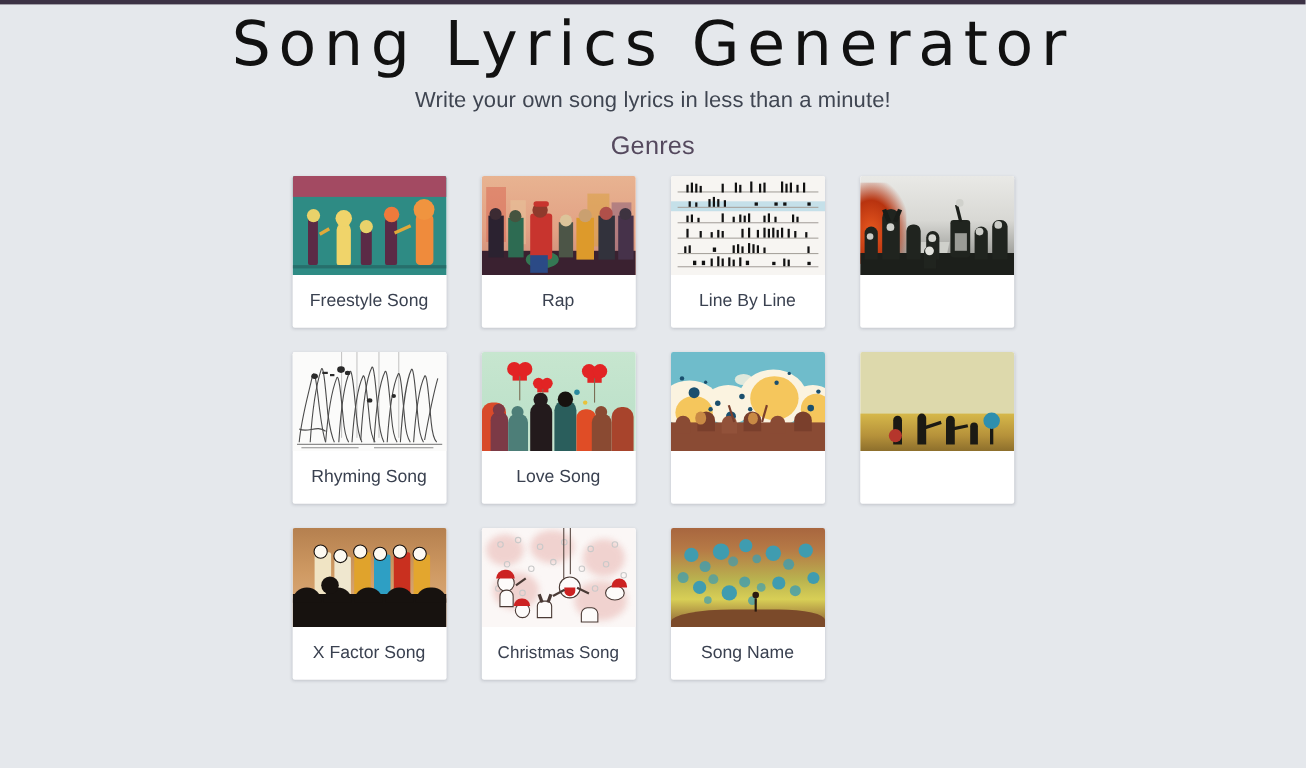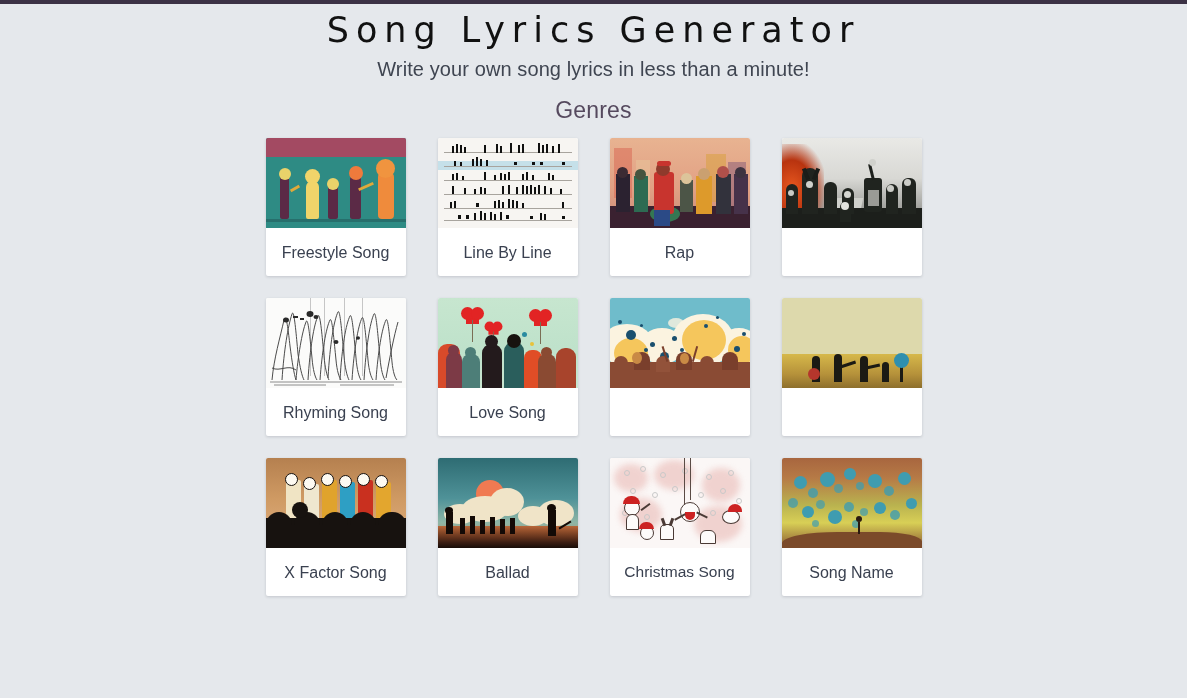--- a/index.html
+++ b/index.html
@@ -13,21 +13,21 @@
   }
   #topbar {
     position:absolute; top:0; left:0; width:100%; height:4px;
     background:#3c3245;
   }
   #page { padding-top: 4px; }
 
   h1#title {
     margin: 8px 0 0 0;
     text-align:center;
-    font-size: 35px;
+    font-size: 56px;
     line-height: 1.04;
     font-weight: 400;
     letter-spacing: 7px;
     color: #111111;
     font-family: "DejaVu Sans", sans-serif;
   }
   #subtitle {
     margin: 10px 0 0 0;
     text-align:center;
     font-size: 20px;
@@ -182,20 +182,48 @@
         <div class="lyr head" style="left:39px;bottom:44px;width:15px;height:15px;background:#f0d46a;"></div>
         <div class="lyr fig" style="left:62px;width:10px;height:32px;background:#5b2a46;"></div>
         <div class="lyr head" style="left:61px;bottom:38px;width:12px;height:12px;background:#e9d26a;"></div>
         <div class="lyr fig" style="left:84px;width:11px;height:42px;background:#5b2a46;"></div>
         <div class="lyr head" style="left:83px;bottom:48px;width:14px;height:14px;background:#ef7a3c;"></div>
         <div class="lyr" style="left:92px;bottom:40px;width:16px;height:3px;background:#e0a93a;transform:rotate(-24deg);"></div>
         <div class="lyr fig" style="left:112px;width:16px;height:46px;background:#ef8b3c;border-radius:4px;"></div>
         <div class="lyr head" style="left:110px;bottom:50px;width:19px;height:19px;background:#f0943f;"></div>
       </div>
       <div class="label">Freestyle Song</div>
+    </div>
+
+    <div class="card">
+      <div class="thumb t-rap">
+        <div class="lyr bld" style="left:4px;top:10px;width:18px;height:50px;background:#d96a56;"></div>
+        <div class="lyr bld" style="left:26px;top:22px;width:14px;height:40px;background:#e8c29a;"></div>
+        <div class="lyr bld" style="left:96px;top:16px;width:20px;height:48px;background:#d8a13f;"></div>
+        <div class="lyr bld" style="left:118px;top:24px;width:18px;height:44px;background:#8d5f7a;"></div>
+        <div class="lyr" style="left:0;bottom:0;width:100%;height:22px;background:#3a2130;"></div>
+        <div class="lyr" style="left:40px;bottom:6px;width:30px;height:16px;background:#2ee07f;opacity:.45;border-radius:50%;"></div>
+        <div class="lyr" style="left:6px;bottom:16px;width:14px;height:38px;background:#2b2230;"></div>
+        <div class="lyr head" style="left:7px;bottom:50px;width:11px;height:11px;background:#3c2b33;"></div>
+        <div class="lyr" style="left:24px;bottom:16px;width:14px;height:36px;background:#2d6b52;"></div>
+        <div class="lyr head" style="left:25px;bottom:48px;width:11px;height:11px;background:#45543f;"></div>
+        <div class="lyr" style="left:44px;bottom:14px;width:20px;height:42px;background:#c8342e;border-radius:3px;"></div>
+        <div class="lyr head" style="left:46px;bottom:52px;width:14px;height:14px;background:#8e3a2c;"></div>
+        <div class="lyr" style="left:47px;bottom:62px;width:14px;height:5px;background:#c8342e;border-radius:3px;"></div>
+        <div class="lyr" style="left:44px;bottom:2px;width:16px;height:16px;background:#2b4a86;"></div>
+        <div class="lyr" style="left:70px;bottom:16px;width:13px;height:32px;background:#4c5547;"></div>
+        <div class="lyr head" style="left:71px;bottom:44px;width:11px;height:11px;background:#dcc49a;"></div>
+        <div class="lyr" style="left:86px;bottom:14px;width:16px;height:38px;background:#dd9a2b;"></div>
+        <div class="lyr head" style="left:88px;bottom:48px;width:12px;height:12px;background:#caa070;"></div>
+        <div class="lyr" style="left:106px;bottom:14px;width:15px;height:40px;background:#32323c;"></div>
+        <div class="lyr head" style="left:107px;bottom:50px;width:12px;height:12px;background:#b0504a;"></div>
+        <div class="lyr" style="left:124px;bottom:14px;width:14px;height:40px;background:#46324a;"></div>
+        <div class="lyr head" style="left:125px;bottom:50px;width:11px;height:11px;background:#3e3340;"></div>
+      </div>
+      <div class="label">Rap</div>
     </div>
 
     <div class="card">
       <div class="thumb t-line">
         <div class="lyr hl" style="top:23px;"></div>
         <div class="lyr staff" style="top:14px;"></div>
         <div class="lyr staff" style="top:28px;"></div>
         <div class="lyr staff" style="top:42px;"></div>
         <div class="lyr staff" style="top:56px;"></div>
         <div class="lyr staff" style="top:70px;"></div>
@@ -280,48 +308,20 @@
             <rect x="102" y="75" width="2" height="7"></rect>
               <rect x="106" y="76" width="2" height="6"></rect>
             <rect x="124" y="78" width="3" height="3"></rect>
           </g>
         </svg>
       </div>
       <div class="label">Line By Line</div>
     </div>
 
     <div class="card">
-      <div class="thumb t-rap">
-        <div class="lyr bld" style="left:4px;top:10px;width:18px;height:50px;background:#d96a56;"></div>
-        <div class="lyr bld" style="left:26px;top:22px;width:14px;height:40px;background:#e8c29a;"></div>
-        <div class="lyr bld" style="left:96px;top:16px;width:20px;height:48px;background:#d8a13f;"></div>
-        <div class="lyr bld" style="left:118px;top:24px;width:18px;height:44px;background:#8d5f7a;"></div>
-        <div class="lyr" style="left:0;bottom:0;width:100%;height:22px;background:#3a2130;"></div>
-        <div class="lyr" style="left:40px;bottom:6px;width:30px;height:16px;background:#2ee07f;opacity:.45;border-radius:50%;"></div>
-        <div class="lyr" style="left:6px;bottom:16px;width:14px;height:38px;background:#2b2230;"></div>
-        <div class="lyr head" style="left:7px;bottom:50px;width:11px;height:11px;background:#3c2b33;"></div>
-        <div class="lyr" style="left:24px;bottom:16px;width:14px;height:36px;background:#2d6b52;"></div>
-        <div class="lyr head" style="left:25px;bottom:48px;width:11px;height:11px;background:#45543f;"></div>
-        <div class="lyr" style="left:44px;bottom:14px;width:20px;height:42px;background:#c8342e;border-radius:3px;"></div>
-        <div class="lyr head" style="left:46px;bottom:52px;width:14px;height:14px;background:#8e3a2c;"></div>
-        <div class="lyr" style="left:47px;bottom:62px;width:14px;height:5px;background:#c8342e;border-radius:3px;"></div>
-        <div class="lyr" style="left:44px;bottom:2px;width:16px;height:16px;background:#2b4a86;"></div>
-        <div class="lyr" style="left:70px;bottom:16px;width:13px;height:32px;background:#4c5547;"></div>
-        <div class="lyr head" style="left:71px;bottom:44px;width:11px;height:11px;background:#dcc49a;"></div>
-        <div class="lyr" style="left:86px;bottom:14px;width:16px;height:38px;background:#dd9a2b;"></div>
-        <div class="lyr head" style="left:88px;bottom:48px;width:12px;height:12px;background:#caa070;"></div>
-        <div class="lyr" style="left:106px;bottom:14px;width:15px;height:40px;background:#32323c;"></div>
-        <div class="lyr head" style="left:107px;bottom:50px;width:12px;height:12px;background:#b0504a;"></div>
-        <div class="lyr" style="left:124px;bottom:14px;width:14px;height:40px;background:#46324a;"></div>
-        <div class="lyr head" style="left:125px;bottom:50px;width:11px;height:11px;background:#3e3340;"></div>
-      </div>
-      <div class="label">Rap</div>
-    </div>
-
-    <div class="card">
       <div class="thumb t-metal">
         <div class="lyr glow"></div>
         <div class="lyr path"></div>
         <div class="lyr dk" style="left:0;bottom:0;width:100%;height:20px;background:#1c1f1b;"></div>
         <div class="lyr dk" style="left:20px;bottom:14px;width:16px;height:46px;border-radius:8px 8px 0 0;"></div>
         <div class="lyr" style="left:22px;bottom:48px;width:4px;height:12px;background:#1a1d19;transform:rotate(-22deg);"></div>
         <div class="lyr" style="left:32px;bottom:48px;width:4px;height:12px;background:#1a1d19;transform:rotate(22deg);"></div>
         <div class="lyr head" style="left:24px;bottom:40px;width:7px;height:7px;background:#cfd0cb;"></div>
         <div class="lyr dk" style="left:4px;bottom:14px;width:12px;height:30px;border-radius:6px 6px 0 0;"></div>
         <div class="lyr head" style="left:6px;bottom:32px;width:6px;height:6px;background:#c9cac5;"></div>
@@ -481,43 +481,20 @@
         <div class="lyr" style="left:0;bottom:22px;width:26px;height:14px;background:#17120f;border-radius:13px 13px 0 0;"></div>
         <div class="lyr" style="left:28px;bottom:22px;width:26px;height:14px;background:#17120f;border-radius:13px 13px 0 0;"></div>
         <div class="lyr" style="left:56px;bottom:22px;width:26px;height:14px;background:#17120f;border-radius:13px 13px 0 0;"></div>
         <div class="lyr" style="left:84px;bottom:22px;width:26px;height:14px;background:#17120f;border-radius:13px 13px 0 0;"></div>
         <div class="lyr" style="left:112px;bottom:22px;width:28px;height:14px;background:#17120f;border-radius:13px 13px 0 0;"></div>
         <div class="lyr" style="left:26px;bottom:30px;width:16px;height:16px;background:#17120f;border-radius:50%;"></div>
       </div>
       <div class="label">X Factor Song</div>
     </div>
 
-    <div class="card">
-      <div class="thumb t-ballad">
-        <div class="sun" style="left:38px;top:22px;width:28px;height:28px;"></div>
-        <div class="cl" style="left:24px;top:38px;width:46px;height:26px;"></div>
-        <div class="cl" style="left:52px;top:30px;width:34px;height:28px;"></div>
-        <div class="cl" style="left:6px;top:46px;width:32px;height:20px;"></div>
-        <div class="cl" style="left:80px;top:48px;width:30px;height:20px;"></div>
-        <div class="cl" style="left:100px;top:42px;width:36px;height:26px;"></div>
-        <div class="lyr gr"></div>
-        <div class="lyr" style="left:8px;bottom:14px;width:7px;height:22px;background:#130a06;"></div>
-        <div class="lyr" style="left:7px;bottom:34px;width:8px;height:7px;border-radius:50%;background:#130a06;"></div>
-        <div class="lyr" style="left:22px;bottom:14px;width:5px;height:16px;background:#130a06;"></div>
-        <div class="lyr" style="left:32px;bottom:14px;width:5px;height:18px;background:#130a06;"></div>
-        <div class="lyr" style="left:42px;bottom:14px;width:5px;height:14px;background:#130a06;"></div>
-        <div class="lyr" style="left:52px;bottom:14px;width:5px;height:17px;background:#130a06;"></div>
-        <div class="lyr" style="left:62px;bottom:14px;width:5px;height:15px;background:#130a06;"></div>
-        <div class="lyr" style="left:72px;bottom:14px;width:5px;height:16px;background:#130a06;"></div>
-        <div class="lyr" style="left:110px;bottom:12px;width:8px;height:26px;background:#130a06;"></div>
-        <div class="lyr" style="left:109px;bottom:36px;width:9px;height:8px;border-radius:50%;background:#130a06;"></div>
-        <div class="lyr" style="left:120px;bottom:22px;width:14px;height:2px;background:#130a06;transform:rotate(-32deg);"></div>
-      </div>
-      <div class="label">Ballad</div>
-    </div>
 
     <div class="card">
       <div class="thumb t-xmas">
         <div class="blot" style="left:4px;top:6px;width:34px;height:28px;"></div>
         <div class="blot" style="left:44px;top:2px;width:40px;height:30px;"></div>
         <div class="blot" style="left:92px;top:10px;width:38px;height:34px;"></div>
         <div class="blot" style="left:10px;top:40px;width:42px;height:34px;"></div>
         <div class="blot" style="left:84px;top:48px;width:48px;height:36px;"></div>
         <div class="flake" style="left:14px;top:12px;"></div>
           <div class="flake" style="left:30px;top:8px;"></div>

